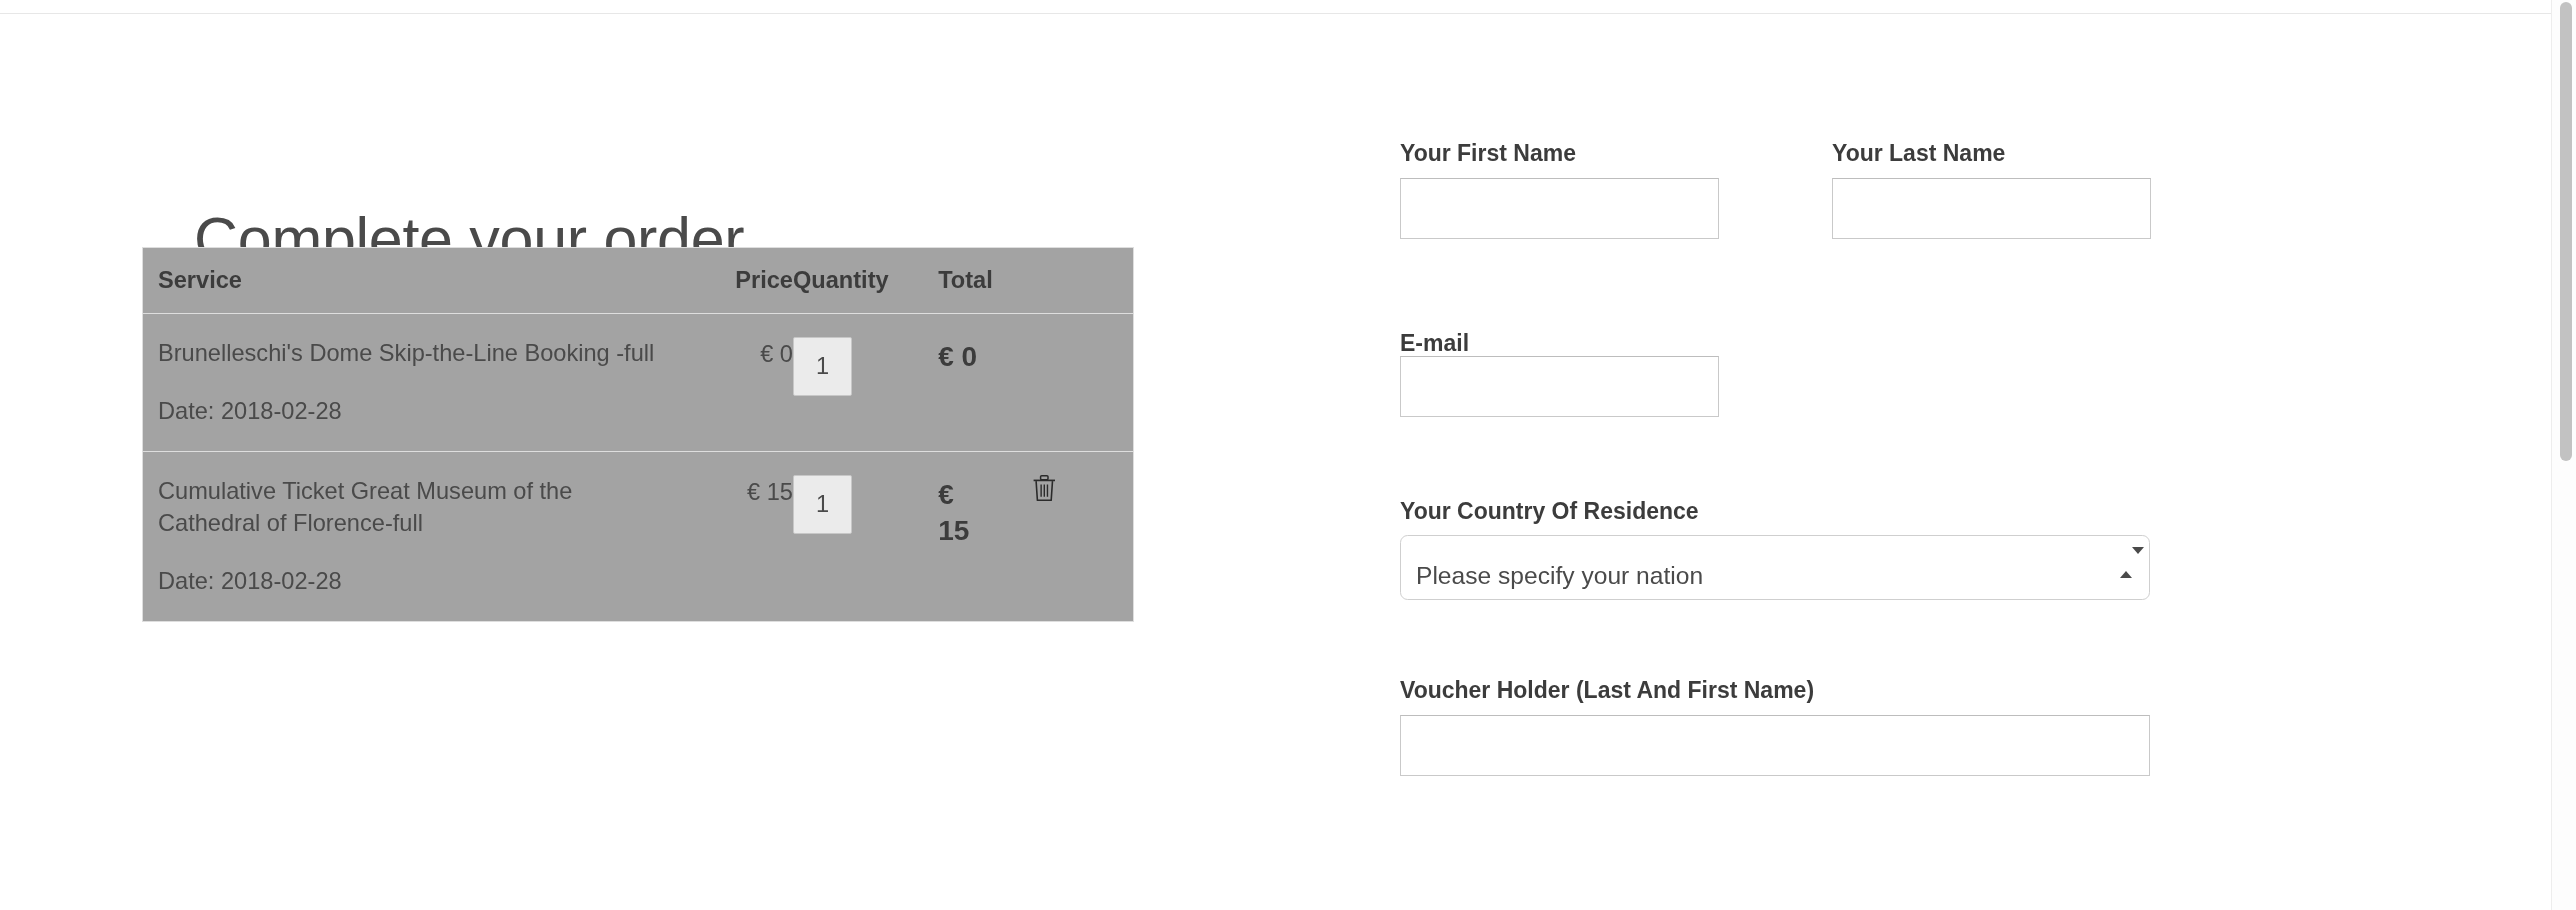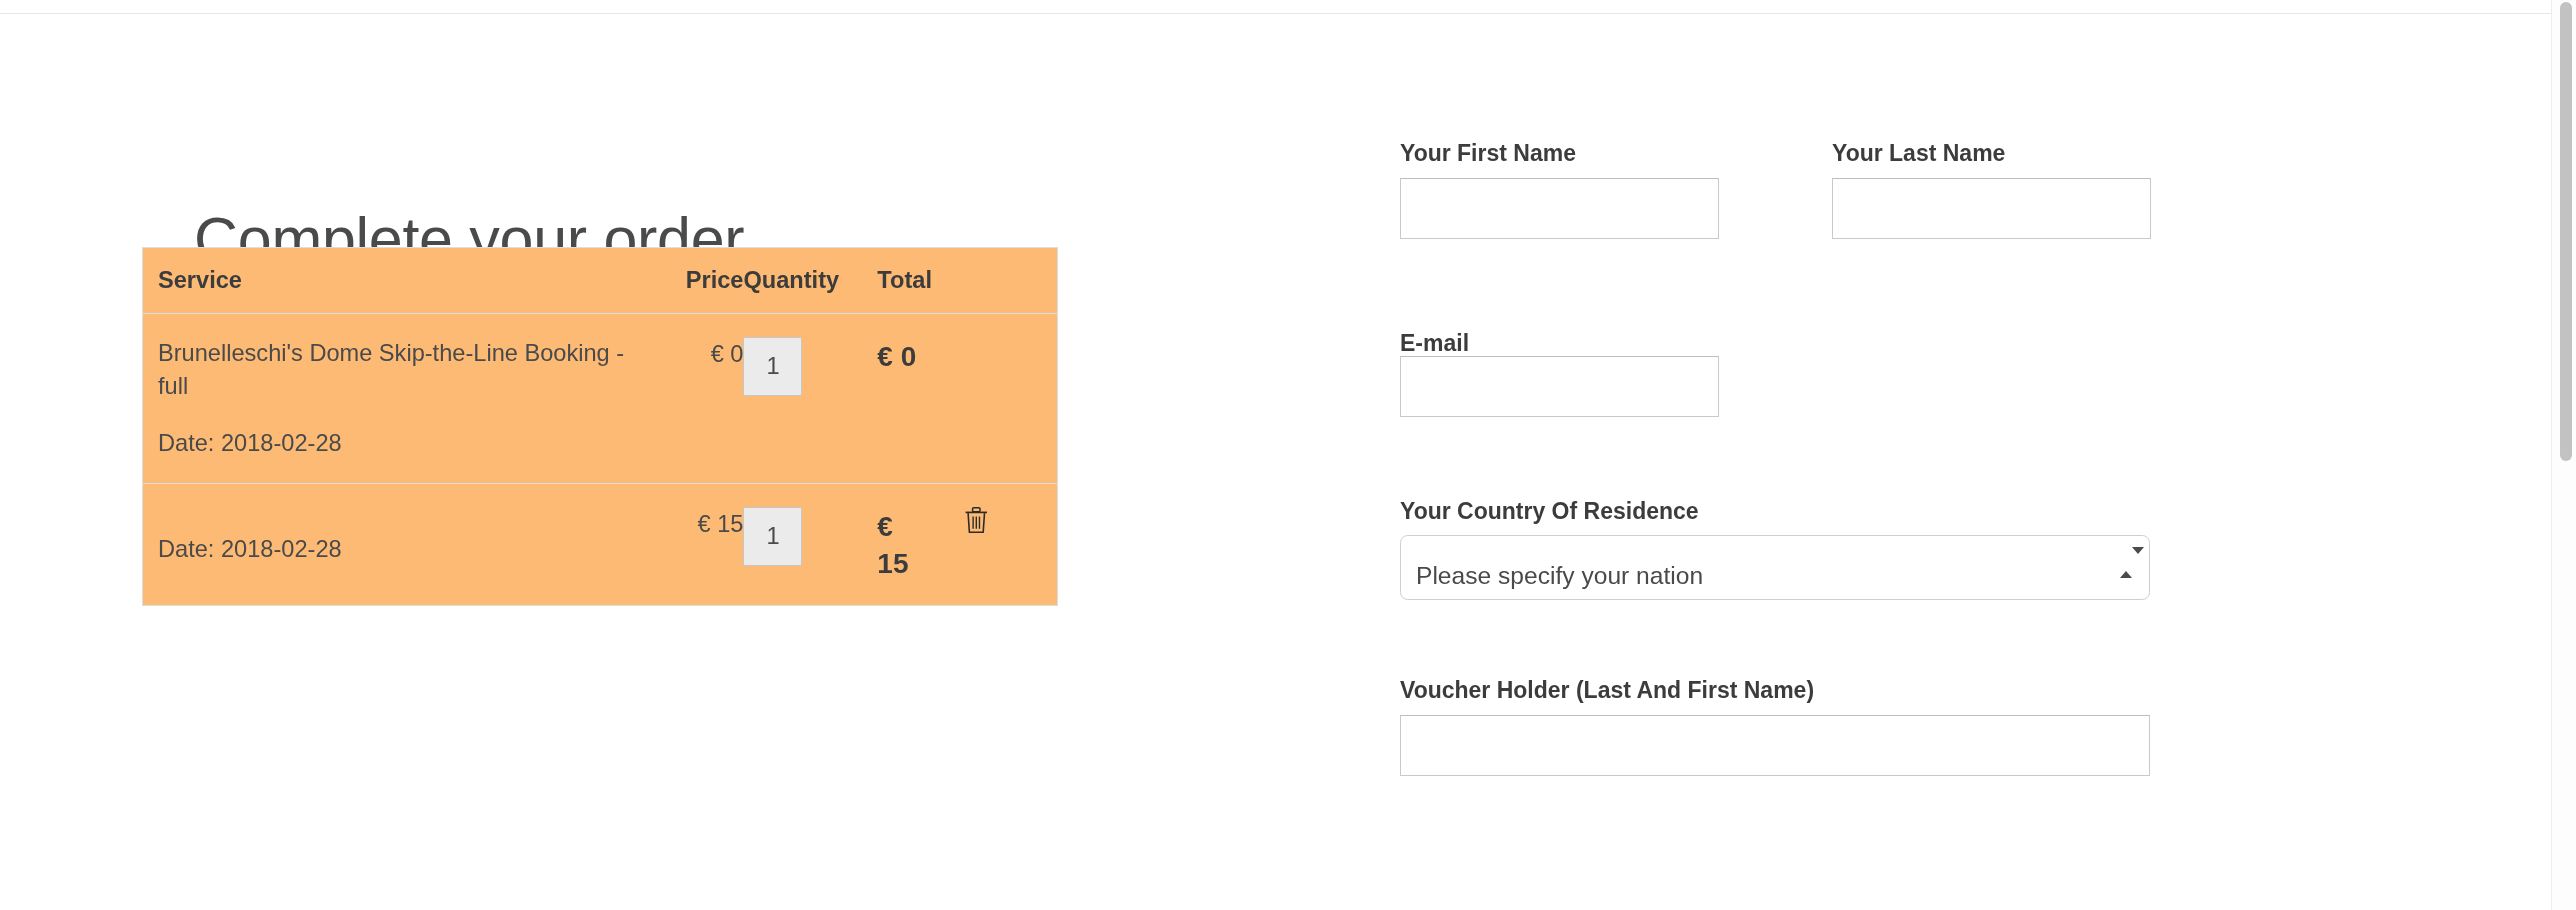--- a/index.html
+++ b/index.html
@@ -74,23 +74,23 @@
     color: #4a4a4a;
     letter-spacing: -0.3px;
     white-space: nowrap;
     line-height: 1;
   }
 
   #order-table {
     position: absolute;
     left: 142px;
     top: 247px;
-    width: 916px;
+    width: 992px;
     border: 0.9px solid #dedede;
-    background: #fdba74;
+    background: #a3a3a3;
   }
 
   .order-row {
     display: flex;
     align-items: flex-start;
     border-bottom: 0.9px solid #dedede;
   }
   .order-row:last-child { border-bottom: none; }
 
   .order-row.header-row {
@@ -294,20 +294,21 @@
           <input class="qty-input" type="text" readonly="" value="1" style="">
         </div>
         <div class="cell col-total">
           <div class="total-value">€ 0</div>
         </div>
         <div class="cell col-action"></div>
       </div>
 
       <div class="order-row body-row">
         <div class="cell col-service">
+          <div class="service-name">Cumulative Ticket Great Museum of the Cathedral of Florence-full</div>
           <div class="service-meta">
             <div>Date: 2018-02-28</div>
           </div>
         </div>
         <div class="cell col-price">
           <div class="price-value">€ 15</div>
         </div>
         <div class="cell col-quantity">
           <input class="qty-input" type="text" readonly="" value="1" style="">
         </div>

